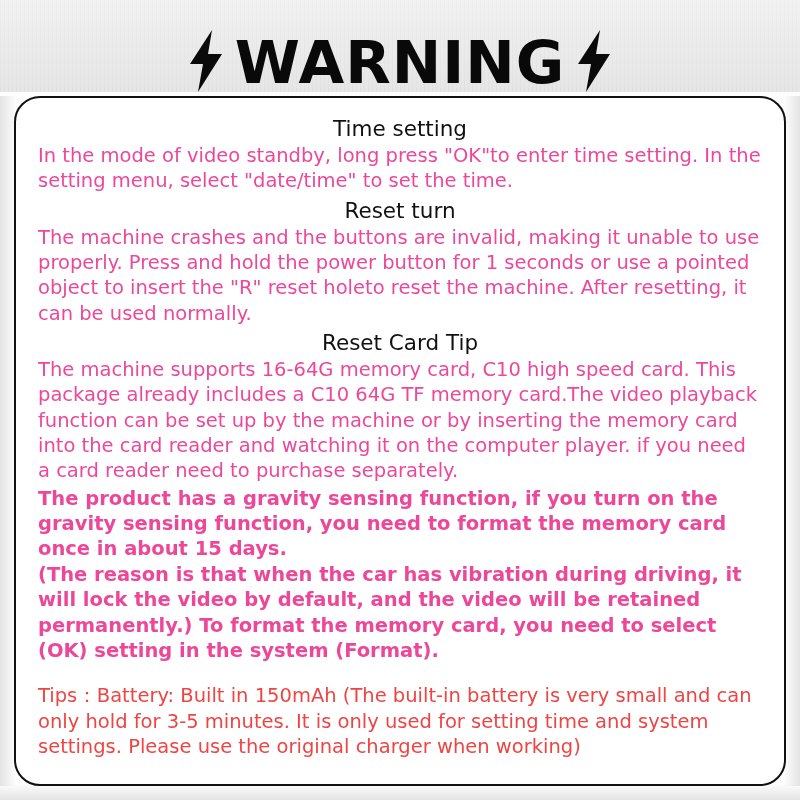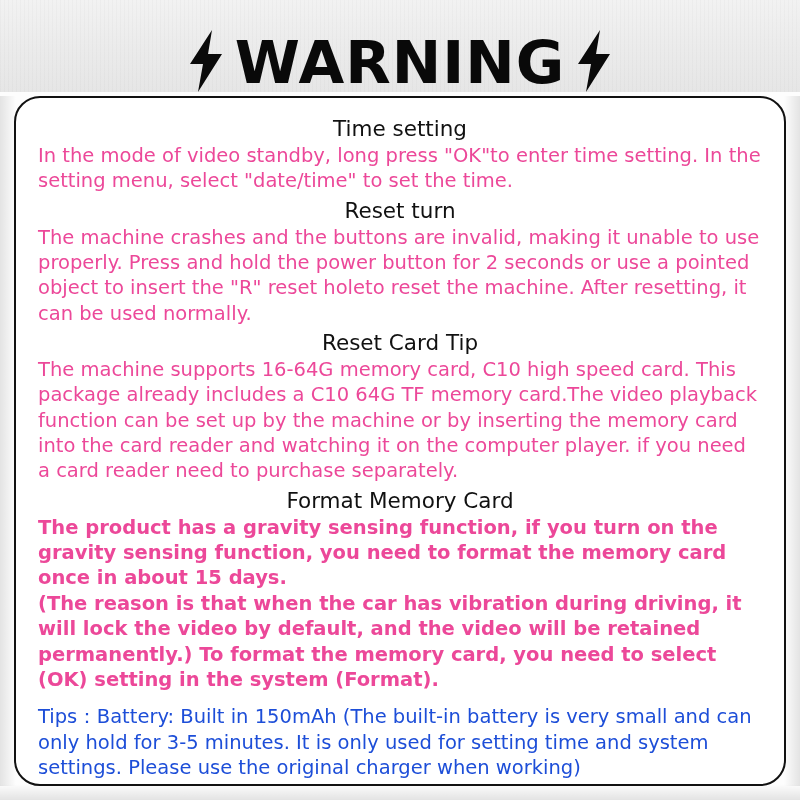--- a/index.html
+++ b/index.html
@@ -82,22 +82,22 @@
     font-size: 19.5px;
     line-height: 1.30;
     color: #ec4899;
     margin: 0 0 2px 0;
     text-align: left;
     font-family: "DejaVu Sans", sans-serif;
   }
   .tips {
     font-size: 19.5px;
     line-height: 1.30;
-    color: #1d4ed8;
-    margin-top: 12px;
+    color: #ef4444;
+    margin-top: 20px;
     font-family: "DejaVu Sans", sans-serif;
   }
   .shadow-left, .shadow-right {
     position: absolute;
     top: 96px;
     width: 16px;
     height: 690px;
     pointer-events: none;
   }
   .shadow-left {
@@ -137,30 +137,29 @@
 
   <div class="card">
 
     <div class="section">
       <div class="section-title">Time setting</div>
       <div class="section-body">In the mode of video standby, long press "OK"to enter time setting.   In the setting menu, select "date/time" to set the time.</div>
     </div>
 
     <div class="section">
       <div class="section-title">Reset turn</div>
-      <div class="section-body">The machine crashes and the buttons are invalid, making it unable to use properly. Press and hold the power button for 2 seconds or use a pointed object to insert the "R" reset holeto reset the machine. After resetting, it can be used normally.</div>
+      <div class="section-body">The machine crashes and the buttons are invalid, making it unable to use properly. Press and hold the power button for 1 seconds or use a pointed object to insert the "R" reset holeto reset the machine. After resetting, it can be used normally.</div>
     </div>
 
     <div class="section">
       <div class="section-title">Reset Card Tip</div>
       <div class="section-body">The machine supports 16-64G memory card, C10 high speed card. This package already includes a C10 64G TF memory card.The video playback function can be set up by the machine or by inserting the memory card into the card reader and  watching it on the computer player. if you need a card reader need to purchase separately.</div>
     </div>
 
     <div class="section">
-      <div class="section-title">Format Memory Card</div>
       <div class="section-body" style="white-space: pre-line; font-weight: bold;">The product has a gravity sensing function, if you turn on the gravity sensing function, you need to format the memory card once in about 15 days.
 (The reason is that when the car has vibration during driving, it will lock the video by default, and the video will be retained permanently.) To format the memory card, you need to select (OK) setting in the system (Format).</div>
     </div>
 
     <div class="tips">Tips：Battery: Built in 150mAh (The built-in battery is very small and can only hold for 3-5 minutes. It is only used for setting time and system settings. Please use the original charger when working)</div>
 
   </div>
 
   <div class="shadow-left"></div>
   <div class="shadow-right"></div>

